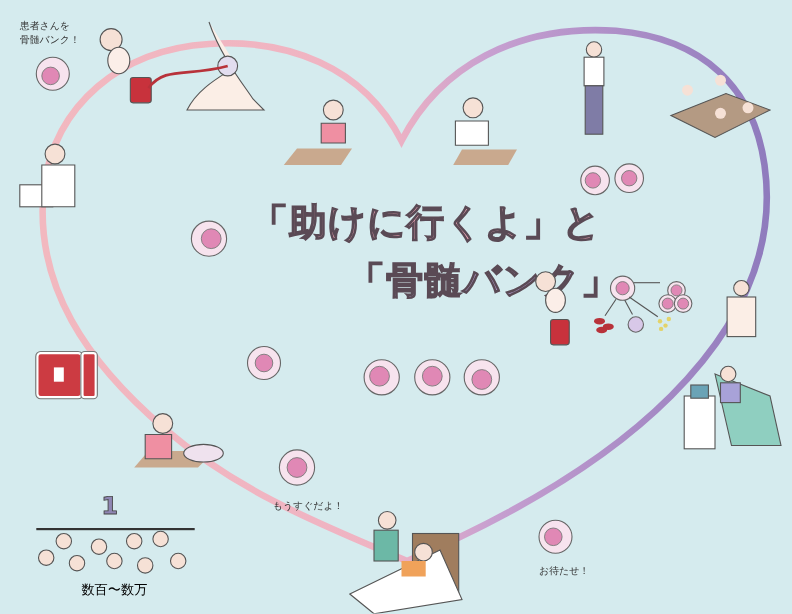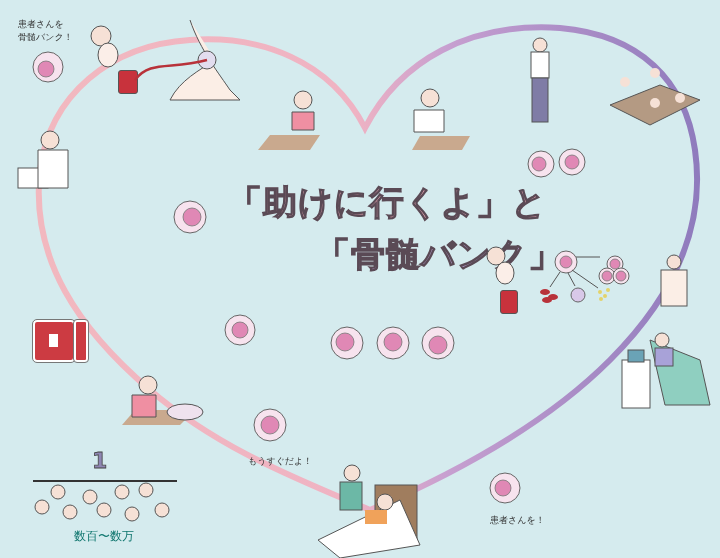--- a/index.html
+++ b/index.html
@@ -20,21 +20,21 @@
   .title2 { left: 278px; top: 232px; font-size: 34px; color: #b79ed0; margin-left: 38px; }
   .speech {
     position: absolute; font-size: 9px; color: #333; line-height: 13px;
     font-family: "DejaVu Sans", sans-serif; white-space: nowrap;
   }
   .count-num {
     position: absolute; left: 92px; top: 448px; font-size: 22px; font-weight: bold;
     color: #8f86b3; -webkit-text-stroke: 0.8px #444;
   }
   .count-line { position: absolute; left: 33px; top: 480px; width: 144px; height: 2px; background: #333; }
-  .count-label { position: absolute; left: 74px; top: 528px; font-size: 12px; color: #0f766e; }
+  .count-label { position: absolute; left: 74px; top: 528px; font-size: 12px; color: #000000; }
 </style>
 </head>
 <body>
 
 <div class="canvas">
 
   <svg class="abs" style="left:0;top:0" width="720" height="558">
     <defs>
       <linearGradient id="hg" x1="0" y1="0" x2="1" y2="0">
         <stop offset="0" stop-color="#f2b8bf"></stop>
@@ -48,21 +48,21 @@
   </svg>
 
   <div class="title title1">「助けに行くよ」と</div>
   <div class="title title2">「骨髄バンク」</div>
 
   <div class="speech" style="left:18px;top:18px">
     <div>患者さんを</div>
     <div>骨髄バンク！</div>
   </div>
   <div class="speech" style="left:248px;top:455px">もうすぐだよ！</div>
-  <div class="speech" style="left:490px;top:514px">患者さんを！</div>
+  <div class="speech" style="left:490px;top:514px">お待たせ！</div>
 
   <svg class="abs" style="left:0;top:0" width="720" height="558">
     <g fill="#f7e3ee" stroke="#666" stroke-width="1">
       <circle cx="48" cy="67" r="15"></circle>
         <circle cx="190" cy="217" r="16"></circle>
       <circle cx="240" cy="330" r="15"></circle>
         <circle cx="270" cy="425" r="16"></circle>
       <circle cx="347" cy="343" r="16"></circle>
         <circle cx="393" cy="343" r="16"></circle>
       <circle cx="438" cy="343" r="16"></circle>

